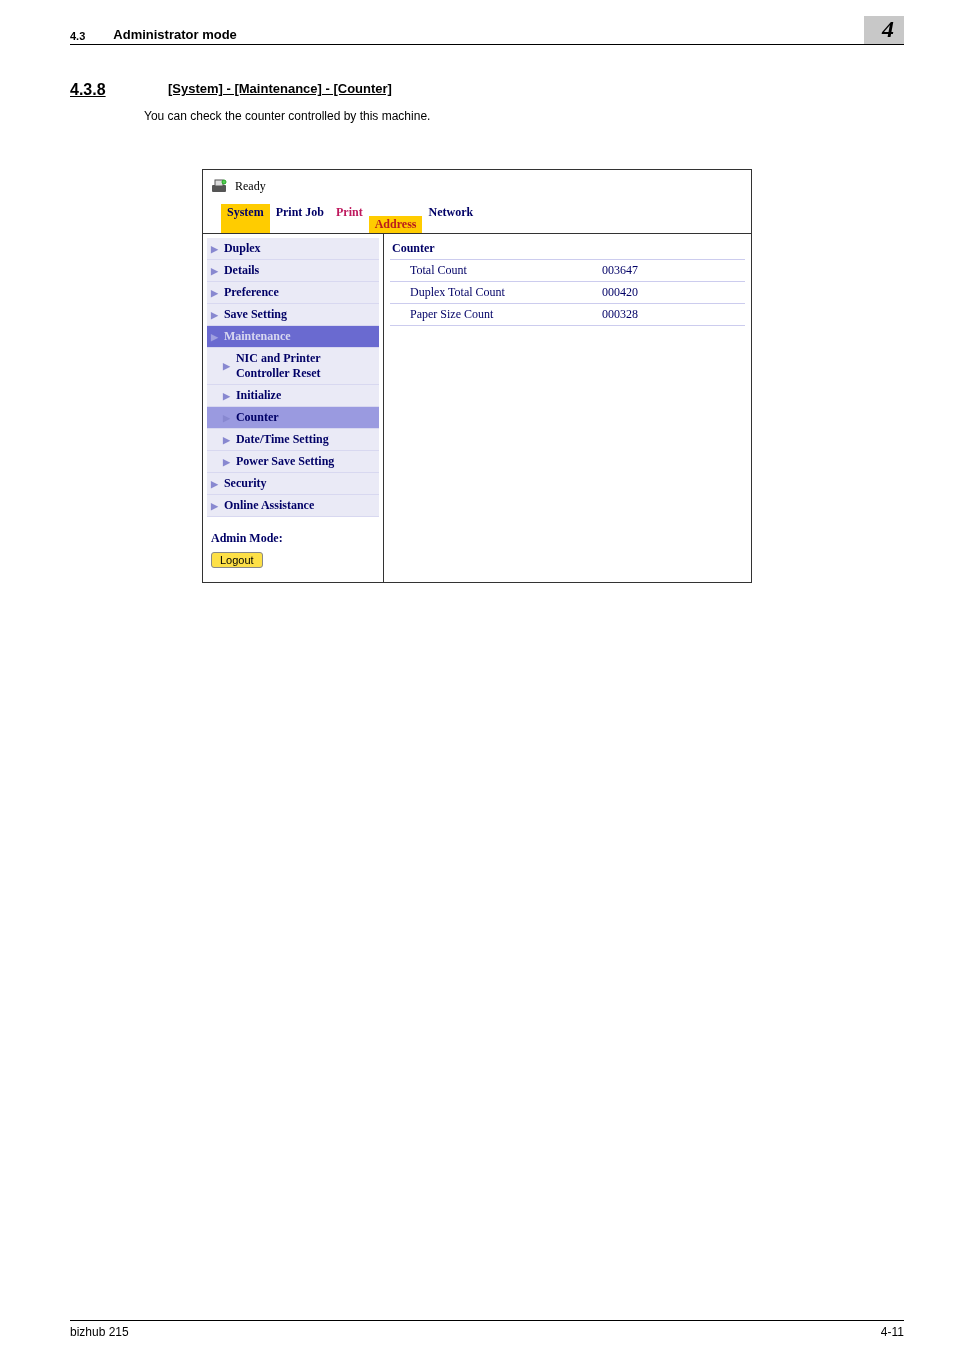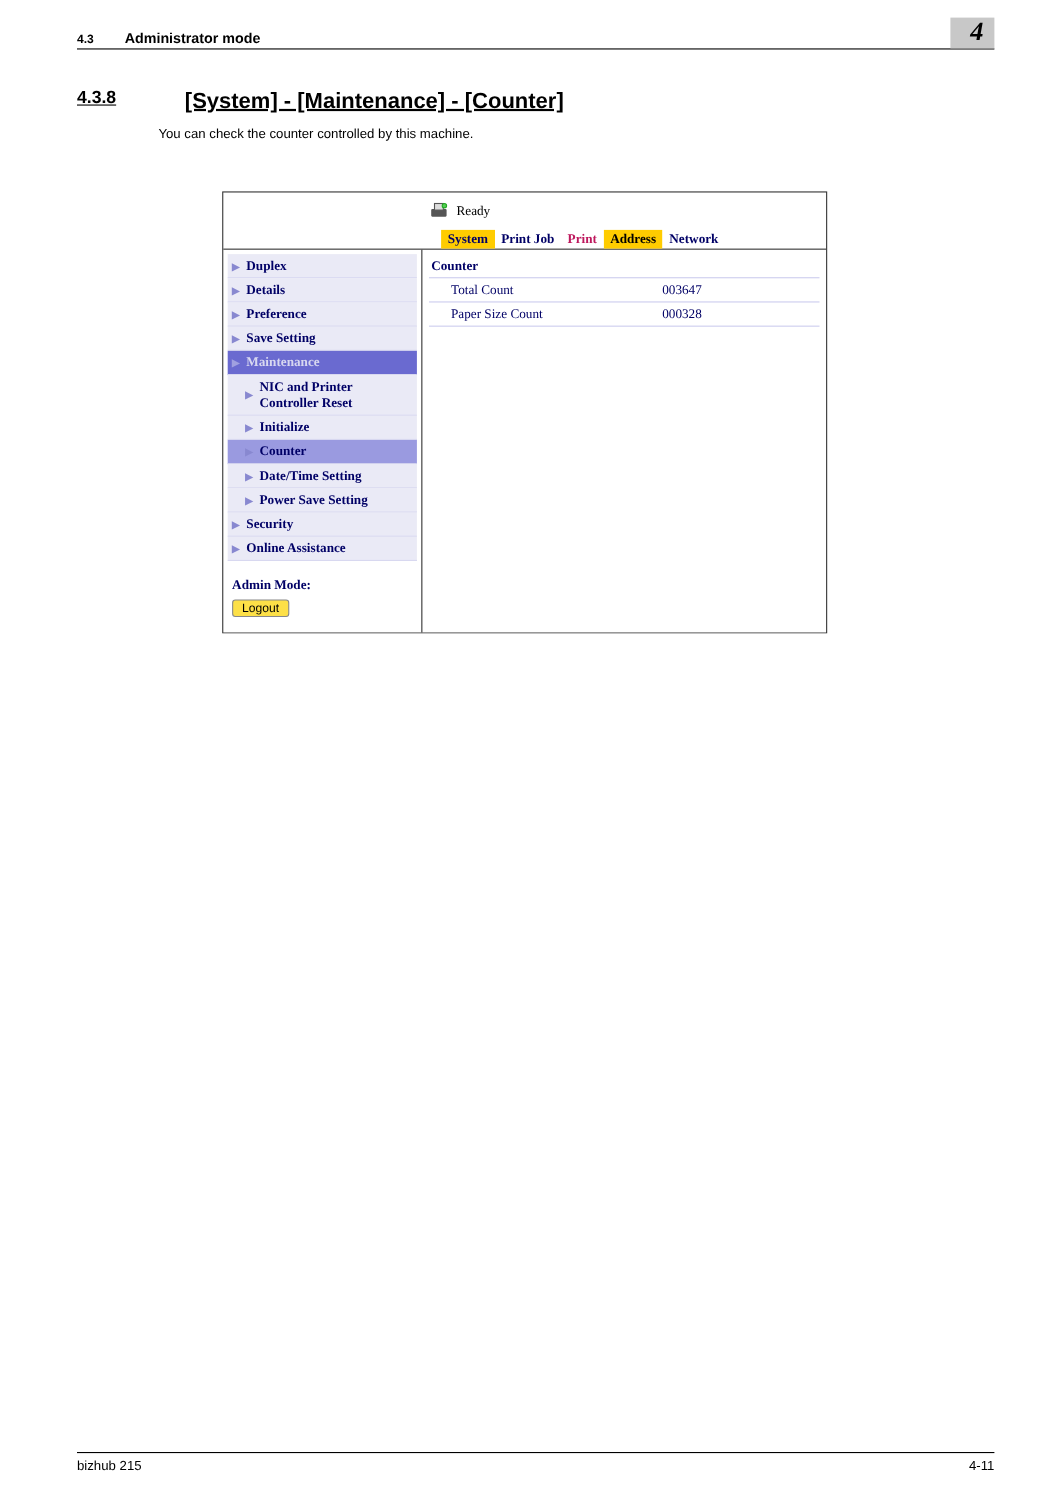--- a/index.html
+++ b/index.html
@@ -45,38 +45,39 @@
     margin: 36px 50px 0 70px;
     text-decoration: underline;
   }
   .section-row .snum {
     font-weight: bold;
     font-size: 16px;
     width: 74px;
   }
   .section-row .stitle {
     font-weight: bold;
-    font-size: 20px;
+    font-size: 13px;
     padding-left: 24px;
   }
   .body-text {
     margin: 10px 50px 0 144px;
     font-size: 12px;
   }
 
   .screenshot {
     margin: 46px auto 0 auto;
     width: 550px;
     border: 1px solid #333;
     font-family: "Times New Roman", serif;
     font-size: 12px;
   }
   .status-area {
     padding: 6px 0 0 6px;
     display: flex;
+    flex-direction: column;
   }
   .sidebar-spacer {
     width: 180px;
     flex: none;
   }
   .status-right {
     flex: 1;
   }
   .status-line {
     display: flex;
@@ -90,21 +91,21 @@
     font-family: "Times New Roman", serif;
     font-weight: bold;
     font-size: 12px;
   }
   .tab {
     padding: 1px 6px;
   }
   .tab-system   { background: #ffcc00; color: #000066; margin-left: 12px; }
   .tab-printjob { color: #000066; }
   .tab-print    { color: #be185d; }
-  .tab-address  { background: #ffcc00; color: #000000; }
+  .tab-address  { background: #ffcc00; color: #b91c1c; margin-top: 12px; }
   .tab-network  { color: #000066; }
 
   .content-row {
     display: flex;
     border-top: 1px solid #333;
   }
   .sidebar {
     width: 180px;
     flex: none;
     padding: 4px 4px 10px 4px;
@@ -293,20 +294,24 @@
     </div>
 
     <div class="main-pane">
       <div class="counter-head">Counter</div>
       <div id="counter-rows">
           <div class="counter-row">
             <span class="label">Total Count</span>
             <span class="value">003647</span>
           </div>
           <div class="counter-row">
+            <span class="label">Duplex Total Count</span>
+            <span class="value">000420</span>
+          </div>
+          <div class="counter-row">
             <span class="label">Paper Size Count</span>
             <span class="value">000328</span>
           </div>
         </div>
     </div>
   </div>
 </div>
 
 <div class="page-footer">
   <span>bizhub 215</span>

